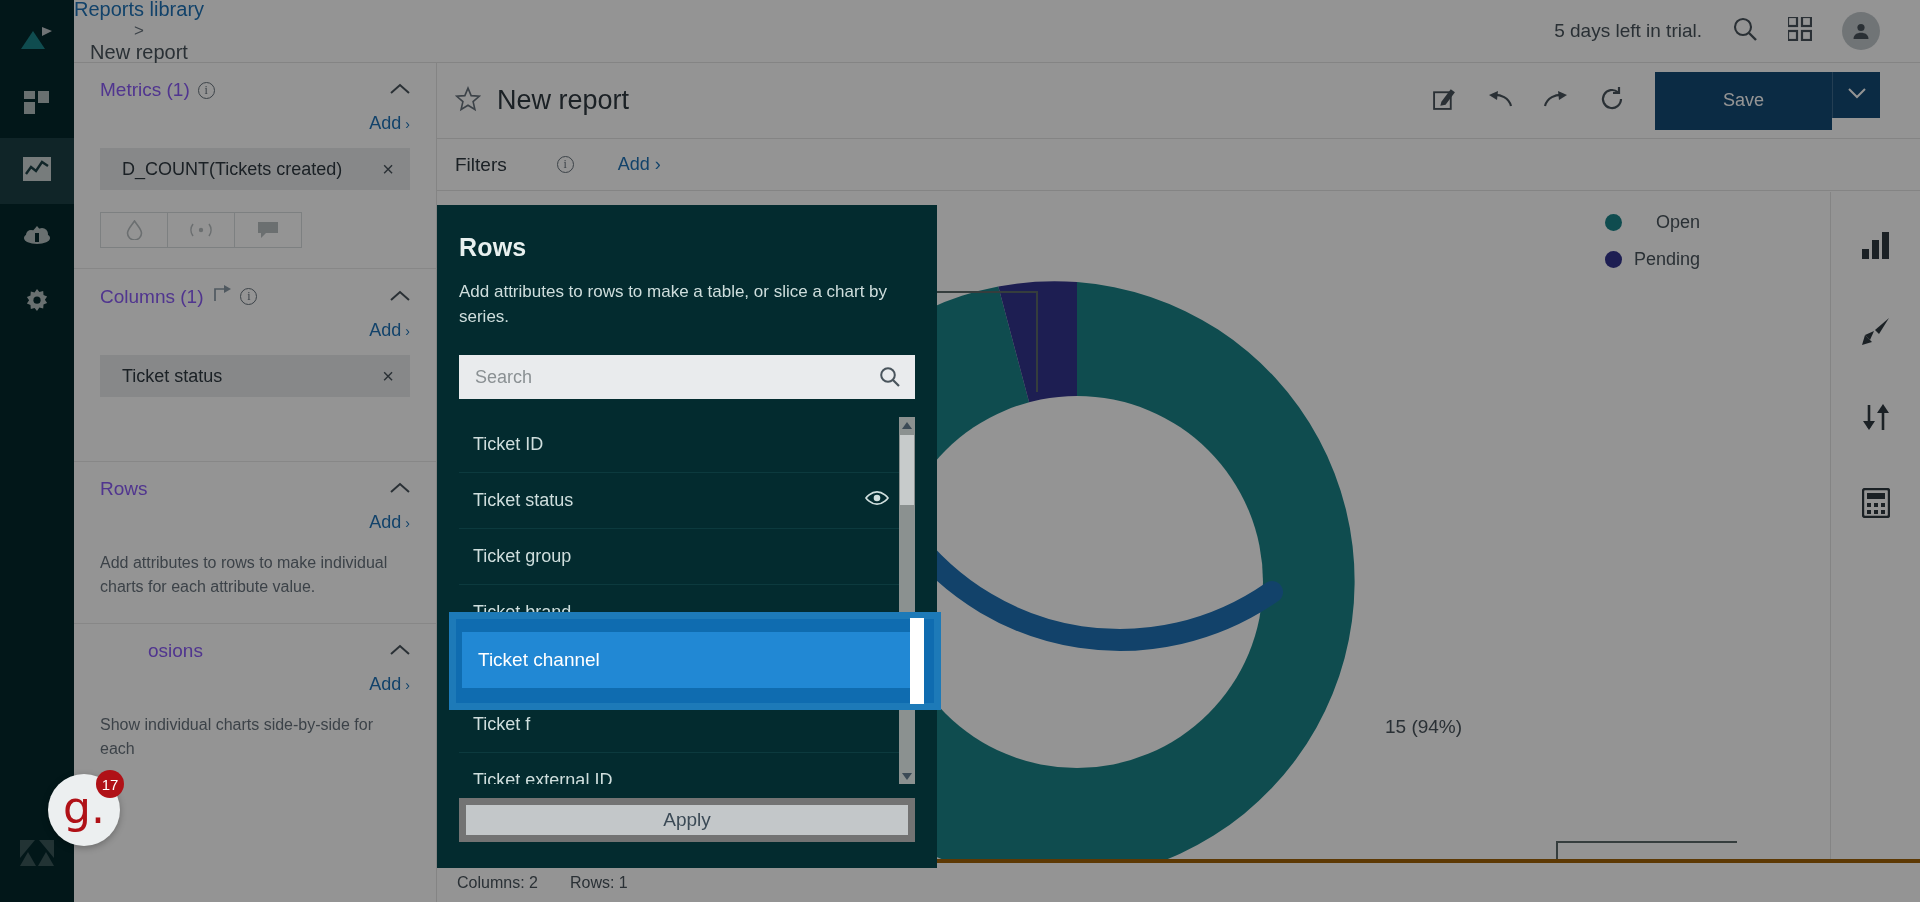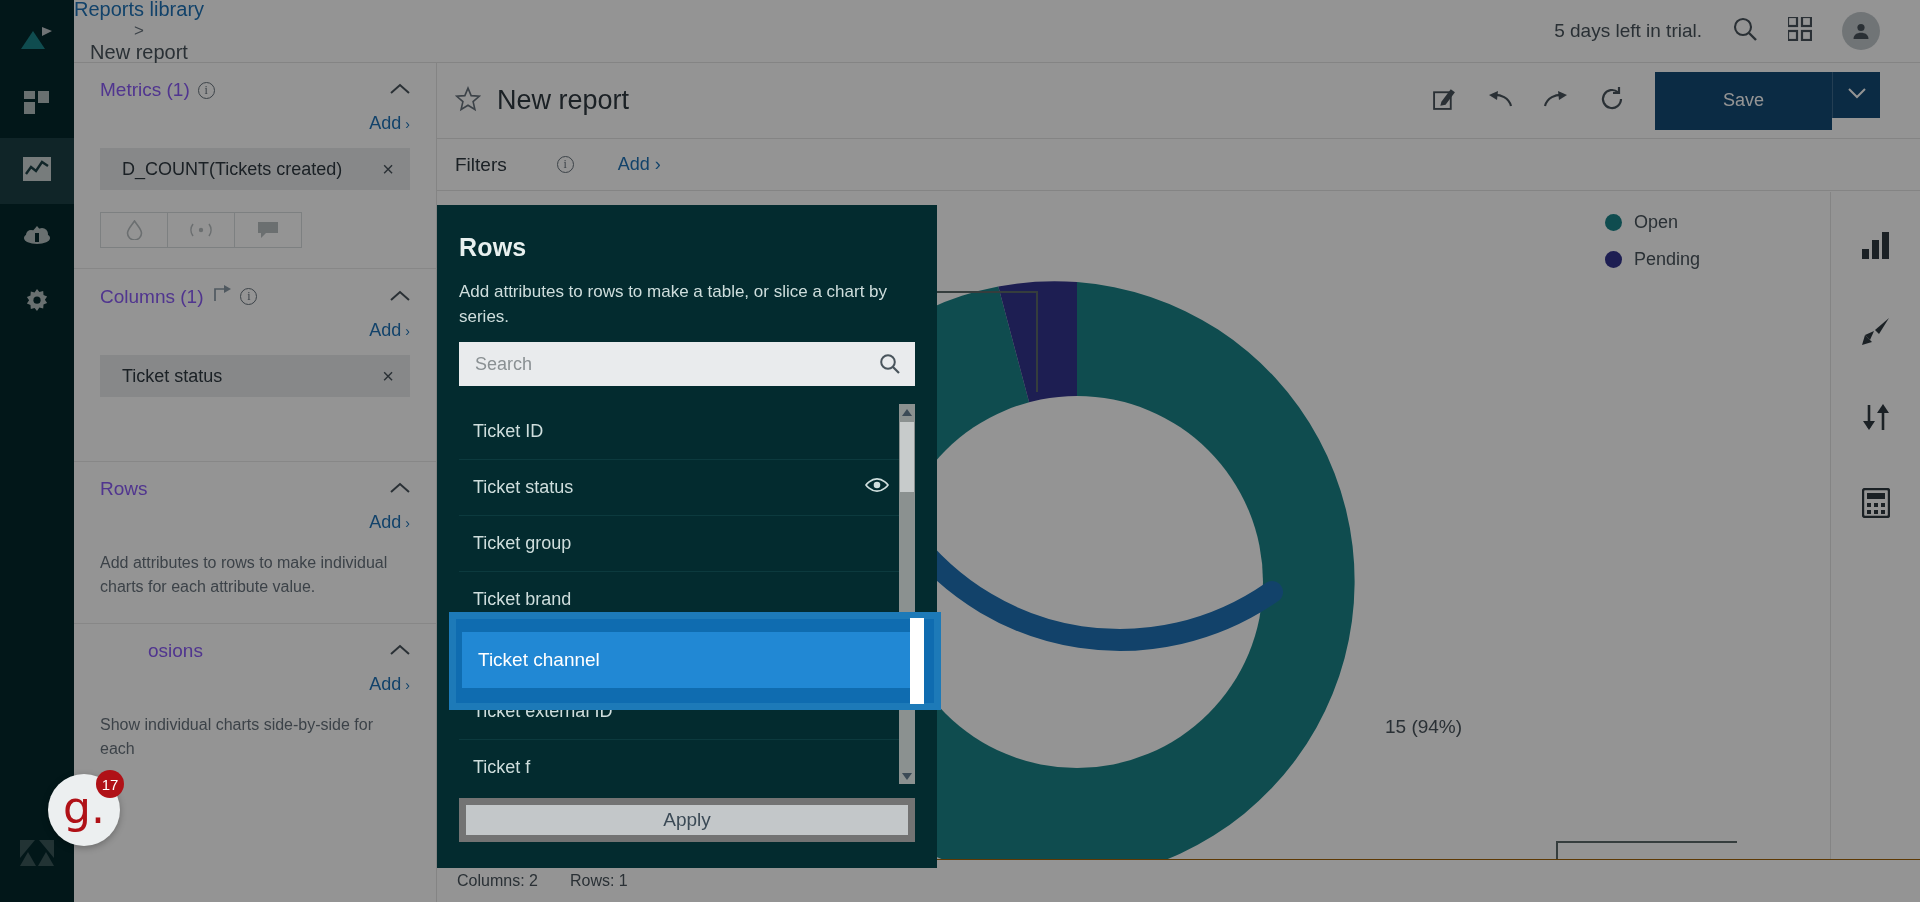--- a/index.html
+++ b/index.html
@@ -113,47 +113,47 @@
     display: flex; align-items: center; padding-left: 18px; z-index: 6; text-align: center;
   }
   .filters-label { font-size: 19px; color: #2f3941; }
   .filters-add { font-size: 18px; color: #1f73b7; margin-left: 44px; cursor: pointer; }
 
   .chartarea {
     position: absolute; left: 437px; top: 192px; right: 90px; bottom: 43px;
     background: #fff; z-index: 5; overflow: hidden;
   }
   .legend { position: absolute; right: 130px; top: 20px; }
-  .legend-row { display: flex; align-items: center; margin-bottom: 16px; }
+  .legend-row { display: flex; align-items: center; margin-bottom: 16px; justify-content: space-between; }
   .legend-dot { width: 17px; height: 17px; border-radius: 50%; margin-right: 12px; }
   .legend-lbl { font-size: 18px; color: #49545c; }
 
   .toolrail {
     position: absolute; right: 0; top: 192px; width: 90px; bottom: 43px;
     background: #fff; border-left: 1px solid #e4e4e4; z-index: 6;
     display: flex; flex-direction: column; align-items: center; padding-top: 30px; gap: 40px;
   }
   .toolrail-item { width: 46px; height: 46px; display: flex; align-items: center; justify-content: center; cursor: pointer; }
 
   .statusbar {
     position: absolute; left: 437px; right: 0; bottom: 0; height: 43px;
-    background: #fff; border-top: 1px solid #a16207; z-index: 6;
+    background: #fff; border-top: 4px solid #a16207; z-index: 6;
     display: flex; align-items: center; padding-left: 20px; gap: 32px;
   }
   .status-txt { font-size: 16px; color: #49545c; }
 
   
   .modal {
     position: absolute; left: 437px; top: 205px; width: 500px; height: 663px;
     background: #032b2f; z-index: 60; padding: 28px 22px 0 22px;
     display: flex; flex-direction: column;
   }
   .modal-title { font-size: 25px; color: #e8f0ef; font-weight: bold; letter-spacing: .2px; }
   .modal-desc { font-size: 17px; color: #cfdedd; line-height: 1.45; margin-top: 18px; }
-  .search-wrap { margin-top: 13px; position: relative; }
+  .search-wrap { margin-top: 26px; position: relative; }
   .search-inp {
     width: 100%; height: 44px; background: #e9ebed; border: none;
     font-size: 18px; color: #49545c; padding: 0 46px 0 16px; outline: none;
     font-family: "Liberation Sans", sans-serif;
   }
   .search-inp::placeholder { color: #8a9093; }
   .search-ico { position: absolute; right: 14px; top: 11px; }
 
   .list { margin-top: 18px; flex: 1; position: relative; overflow: hidden; }
   .list-item {
@@ -552,24 +552,24 @@
       <div class="list-item">
         <span>Ticket group</span>
       </div>
       <div class="list-item">
         <span>Ticket brand</span>
       </div>
       <div class="list-item">
         <span>Ticket channel</span>
       </div>
       <div class="list-item">
+        <span>Ticket f</span>
+      </div>
+      <div class="list-item">
         <span>Ticket external ID</span>
-      </div>
-      <div class="list-item">
-        <span>Ticket f</span>
       </div>
 
       <div class="scrollbar">
         <div class="scroll-arrow up">
           <svg width="10" height="7" viewBox="0 0 10 7">
               <polygon points="5,0 10,7 0,7" fill="#3b4a56"></polygon>
             </svg>
         </div>
         <div class="scroll-thumb"></div>
         <div class="scroll-arrow down">

